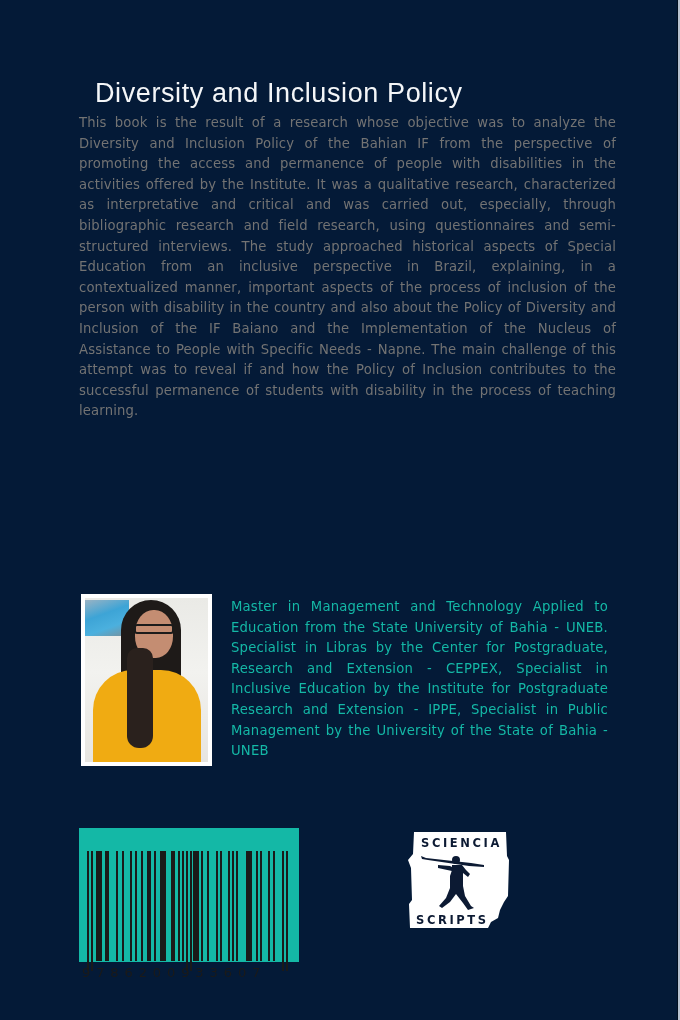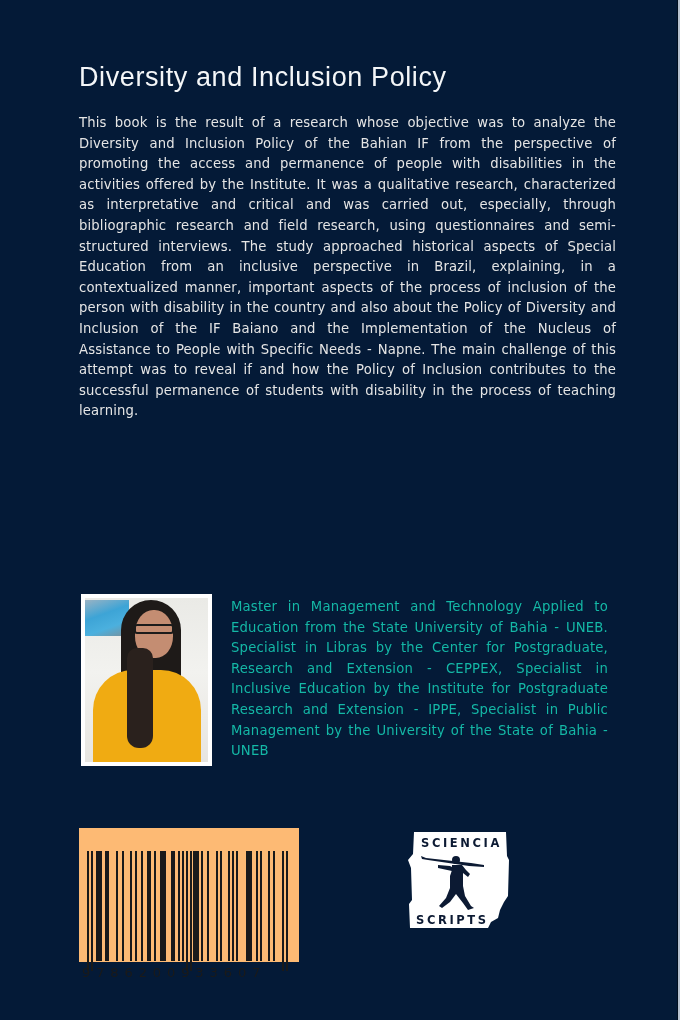--- a/index.html
+++ b/index.html
@@ -18,40 +18,40 @@
   .right-edge {
     position: absolute;
     top: 0; right: 0;
     width: 3px; height: 1020px;
     background: linear-gradient(to right, #02101f 0, #02101f 1px, #b9c3d0 1px, #b9c3d0 3px);
   }
   .title {
     position: absolute;
     left: 79px;
     top: 62px;
-    margin: 0;
+    margin: 16px;
     font-family: "Liberation Sans", sans-serif;
     font-weight: normal;
     font-size: 27px;
     letter-spacing: 0.6px;
     color: #f4f6f8;
     white-space: nowrap;
   }
   .blurb {
     position: absolute;
     left: 79px;
     top: 113px;
     width: 537px;
     margin: 0;
     font-size: 13.2px;
     line-height: 20.6px;
     text-align: justify;
     letter-spacing: 0.15px;
     word-spacing: 0.6px;
-    color: #e5e5e5;
+    color: #737373;
   }
   .photo-frame {
     position: absolute;
     left: 81px;
     top: 594px;
     width: 131px;
     height: 172px;
     background: #ffffff;
     box-sizing: border-box;
     padding: 4px;
@@ -104,21 +104,21 @@
     letter-spacing: 0.2px;
     word-spacing: 0.6px;
     color: #14b8a6;
   }
   .barcode-box {
     position: absolute;
     left: 79px;
     top: 828px;
     width: 220px;
     height: 134px;
-    background: #fdba74;
+    background: #14b8a6;
   }
   .barcode-bars {
     position: absolute;
     left: 8px;
     top: 23px;
     width: 210px;
     height: 120px;
   }
   .barcode-digits {
     position: absolute;

